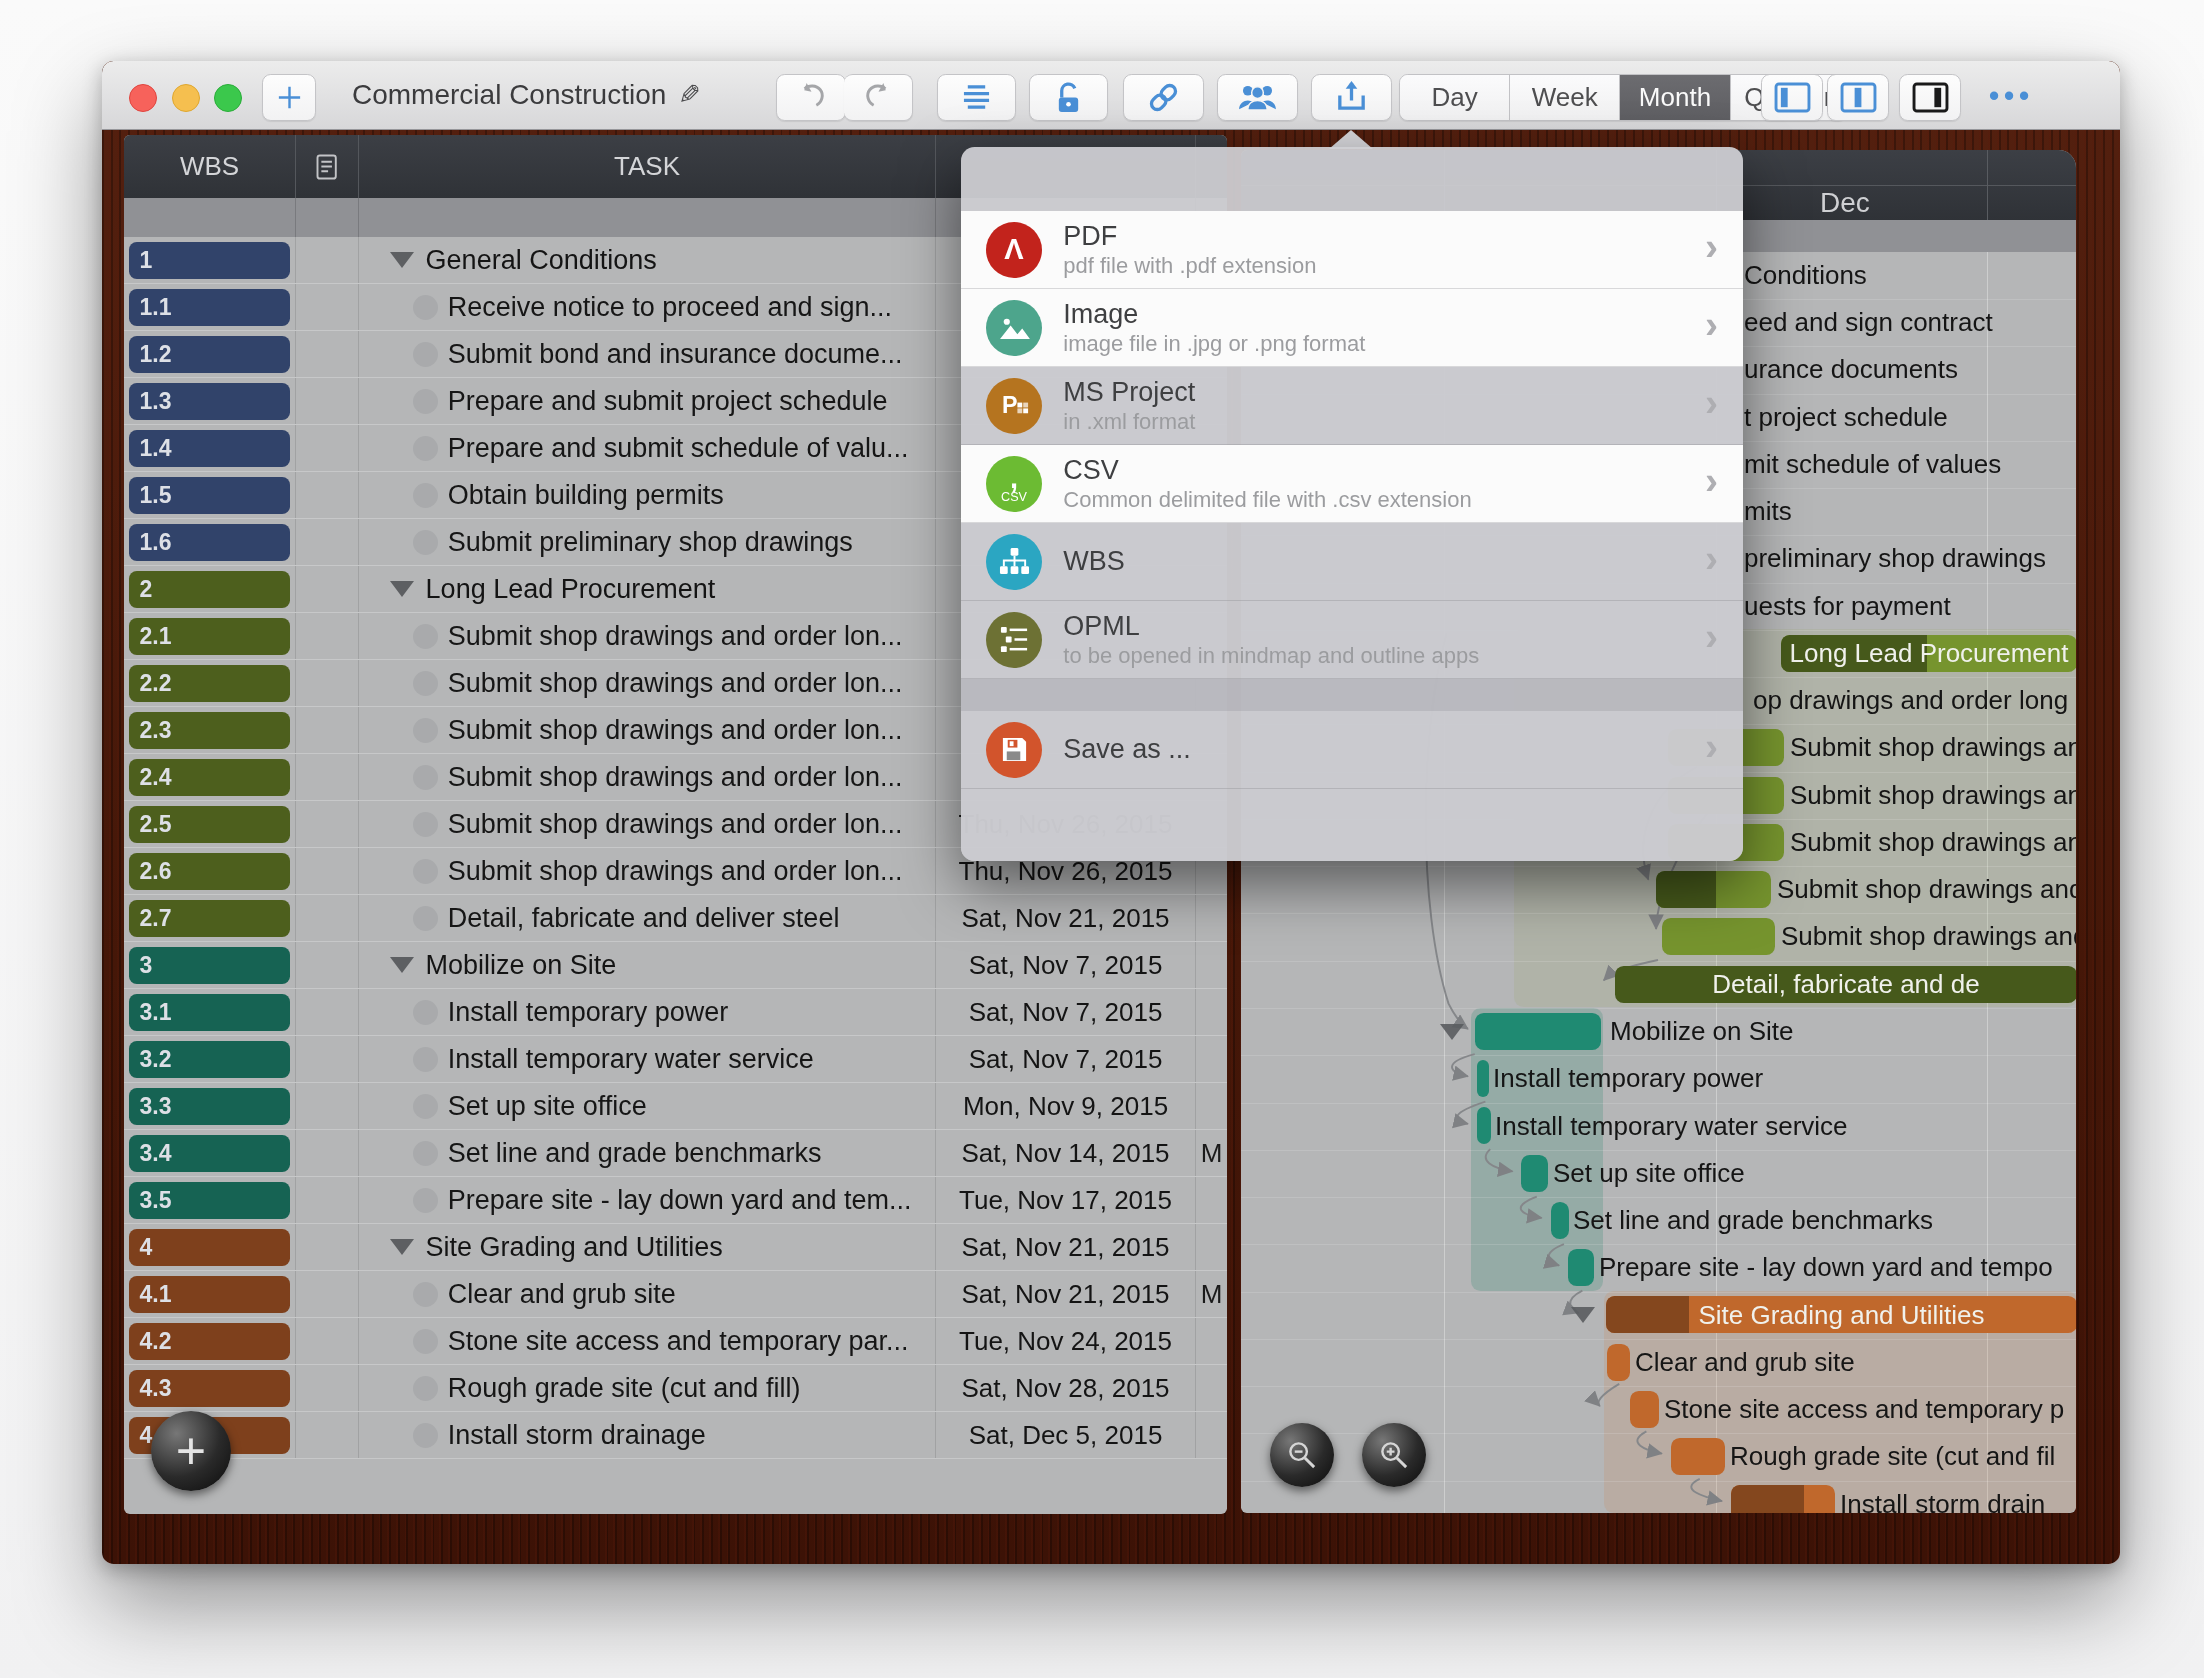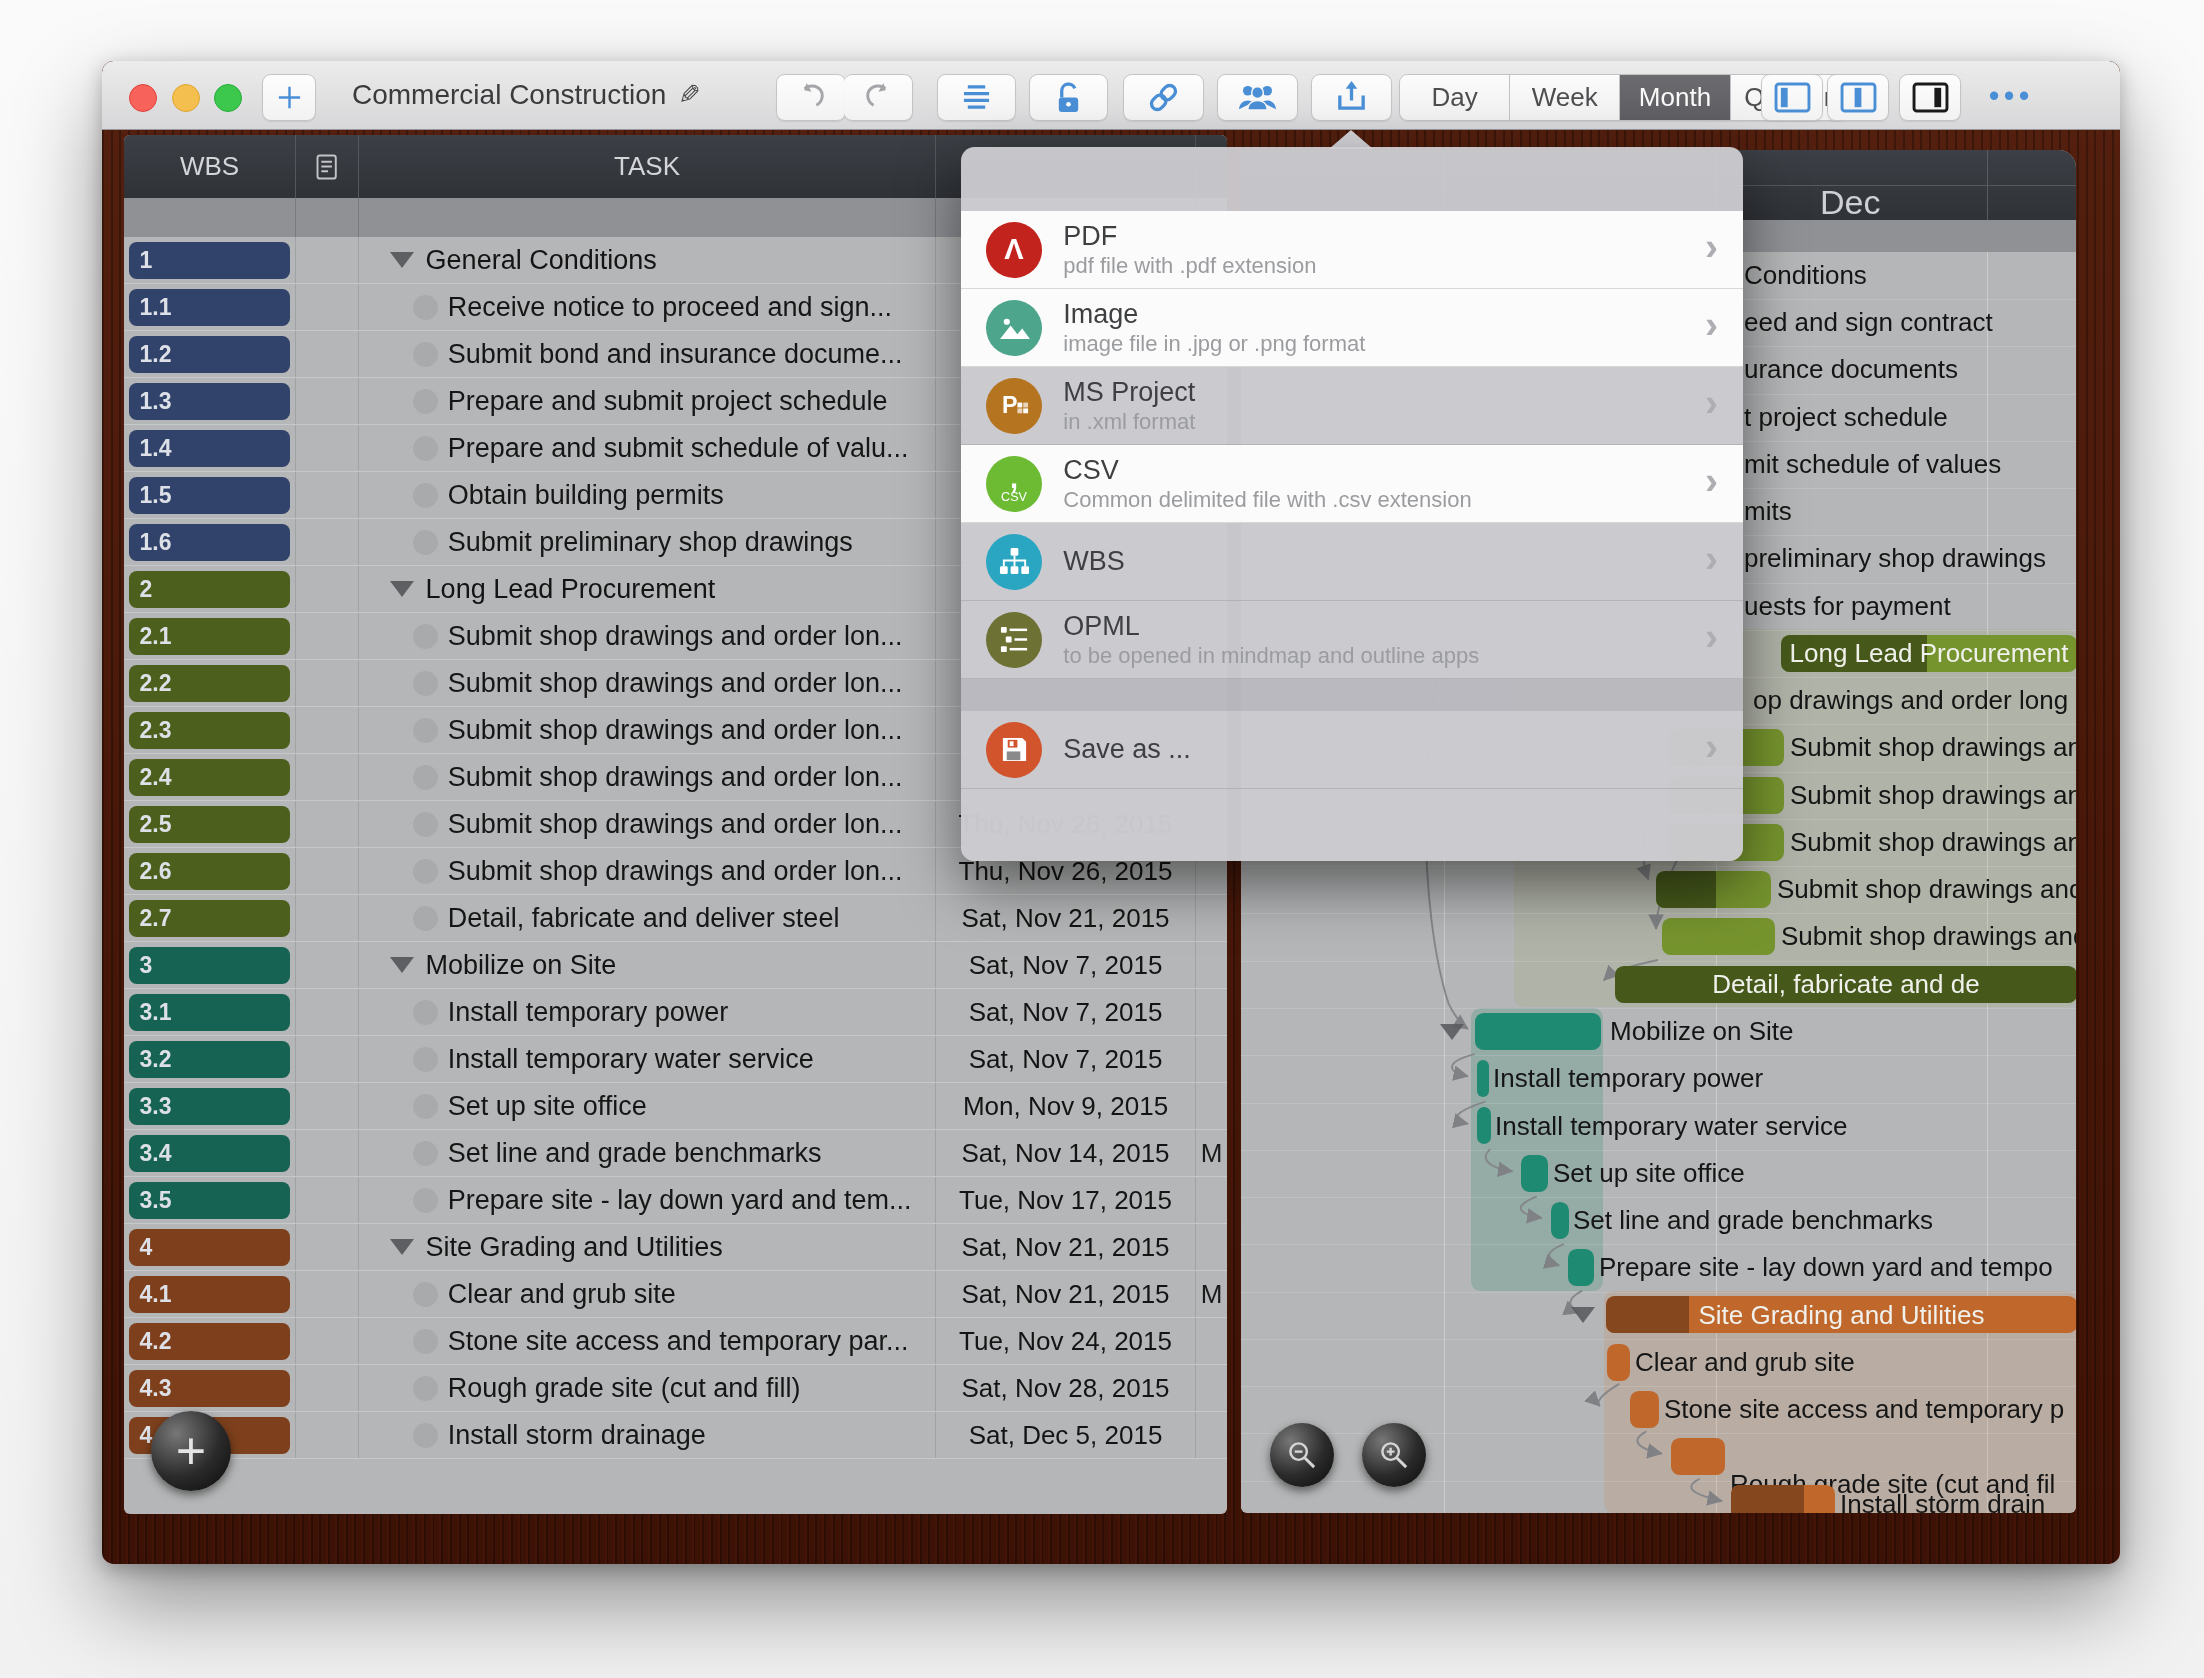--- a/index.html
+++ b/index.html
@@ -62,21 +62,21 @@
     border-top:16.5px solid #5d5f62;flex:none;}
   .dotc{width:25px;height:25px;border-radius:50%;background:#a9aaac;flex:none;}
   .datec{justify-content:center;font-size:26px;color:#141414;}
   .endc{justify-content:center;font-size:26px;color:#1a1a1a;}
   .milestone{position:absolute;right:5.8px;top:13.6px;width:15.5px;height:15.5px;background:#6e7073;transform:rotate(45deg);}
   .noteic{margin:0 auto;}
   
   #gantt-body{position:absolute;left:0;top:0;width:100%;height:100%;}
   .gline{position:absolute;top:102px;bottom:0;width:1px;background:rgba(235,235,235,.45);}
   .hline-h{position:absolute;top:0;height:70px;width:1px;background:#595c61;}
-  .month-lbl{position:absolute;top:35px;height:35px;font-size:34px;color:#cfd0d3;display:flex;align-items:center;}
+  .month-lbl{position:absolute;top:35px;height:35px;font-size:28px;color:#cfd0d3;display:flex;align-items:center;}
   .band{position:absolute;border-radius:9.7px;}
   .grow-line{position:absolute;left:0;width:100%;height:1px;background:rgba(255,255,255,.14);}
   .gbar{position:absolute;height:37px;border-radius:8.7px;overflow:hidden;display:flex;}
   .gbar .prog{height:100%;}
   .b2{background:#76942e;} .b2 .prog{background:#46591b;}
   .b3{background:#1f8a72;} 
   .b4{background:#c0682c;} .b4 .prog{background:#84471e;}
   .glbl{position:absolute;font-size:26px;color:#151515;white-space:nowrap;height:47px;display:flex;align-items:center;}
   .glbl.w{color:#f0f1ec;font-weight:500;justify-content:center;}
   .gtri{position:absolute;width:0;height:0;border-left:12.6px solid transparent;border-right:12.6px solid transparent;
@@ -713,21 +713,21 @@
           <div class="gtri" style="left: 330px; top: 1157px;"></div>
           <div class="gbar b4" style="left: 365px; top: 1146px; width: 471px;">
             <div class="prog" style="width: 83px;"></div>
           </div>
           <div class="glbl w" style="top: 1142px; left: 365px; width: 471px;">Site Grading and Utilities</div>
           <div class="gbar b4" style="left: 366px; top: 1194px; width: 23px;"></div>
           <div class="glbl" style="top: 1189px; left: 394px;">Clear and grub site</div>
           <div class="gbar b4" style="left: 389px; top: 1241px; width: 29px;"></div>
           <div class="glbl" style="top: 1236px; left: 423px;">Stone site access and temporary p</div>
           <div class="gbar b4" style="left: 430px; top: 1288px; width: 54px;"></div>
-          <div class="glbl" style="top: 1283px; left: 489px; margin-top: 28px;">Rough grade site (cut and fil</div>
+          <div class="glbl" style="top: 1283px; left: 489px;">Rough grade site (cut and fil</div>
           <div class="gbar b4" style="left: 490px; top: 1335px; width: 104px;">
             <div class="prog" style="width: 73px;"></div>
           </div>
           <div class="glbl" style="top: 1331px; left: 599px;">Install storm drain</div>
         </div>
       <div class="circbtn" style="left:29px;top:1273px;width:64px;height:64px;">
         <svg width="33" height="33" viewBox="0 0 34 34">
           <circle cx="13" cy="13" r="8.5" fill="none" stroke="#d6d6d6" stroke-width="2.5"></circle>
           <path d="M19.5 19.5L29 29" stroke="#d6d6d6" stroke-width="3"></path>
           <path d="M9 13h8" stroke="#d6d6d6" stroke-width="2.5"></path>

